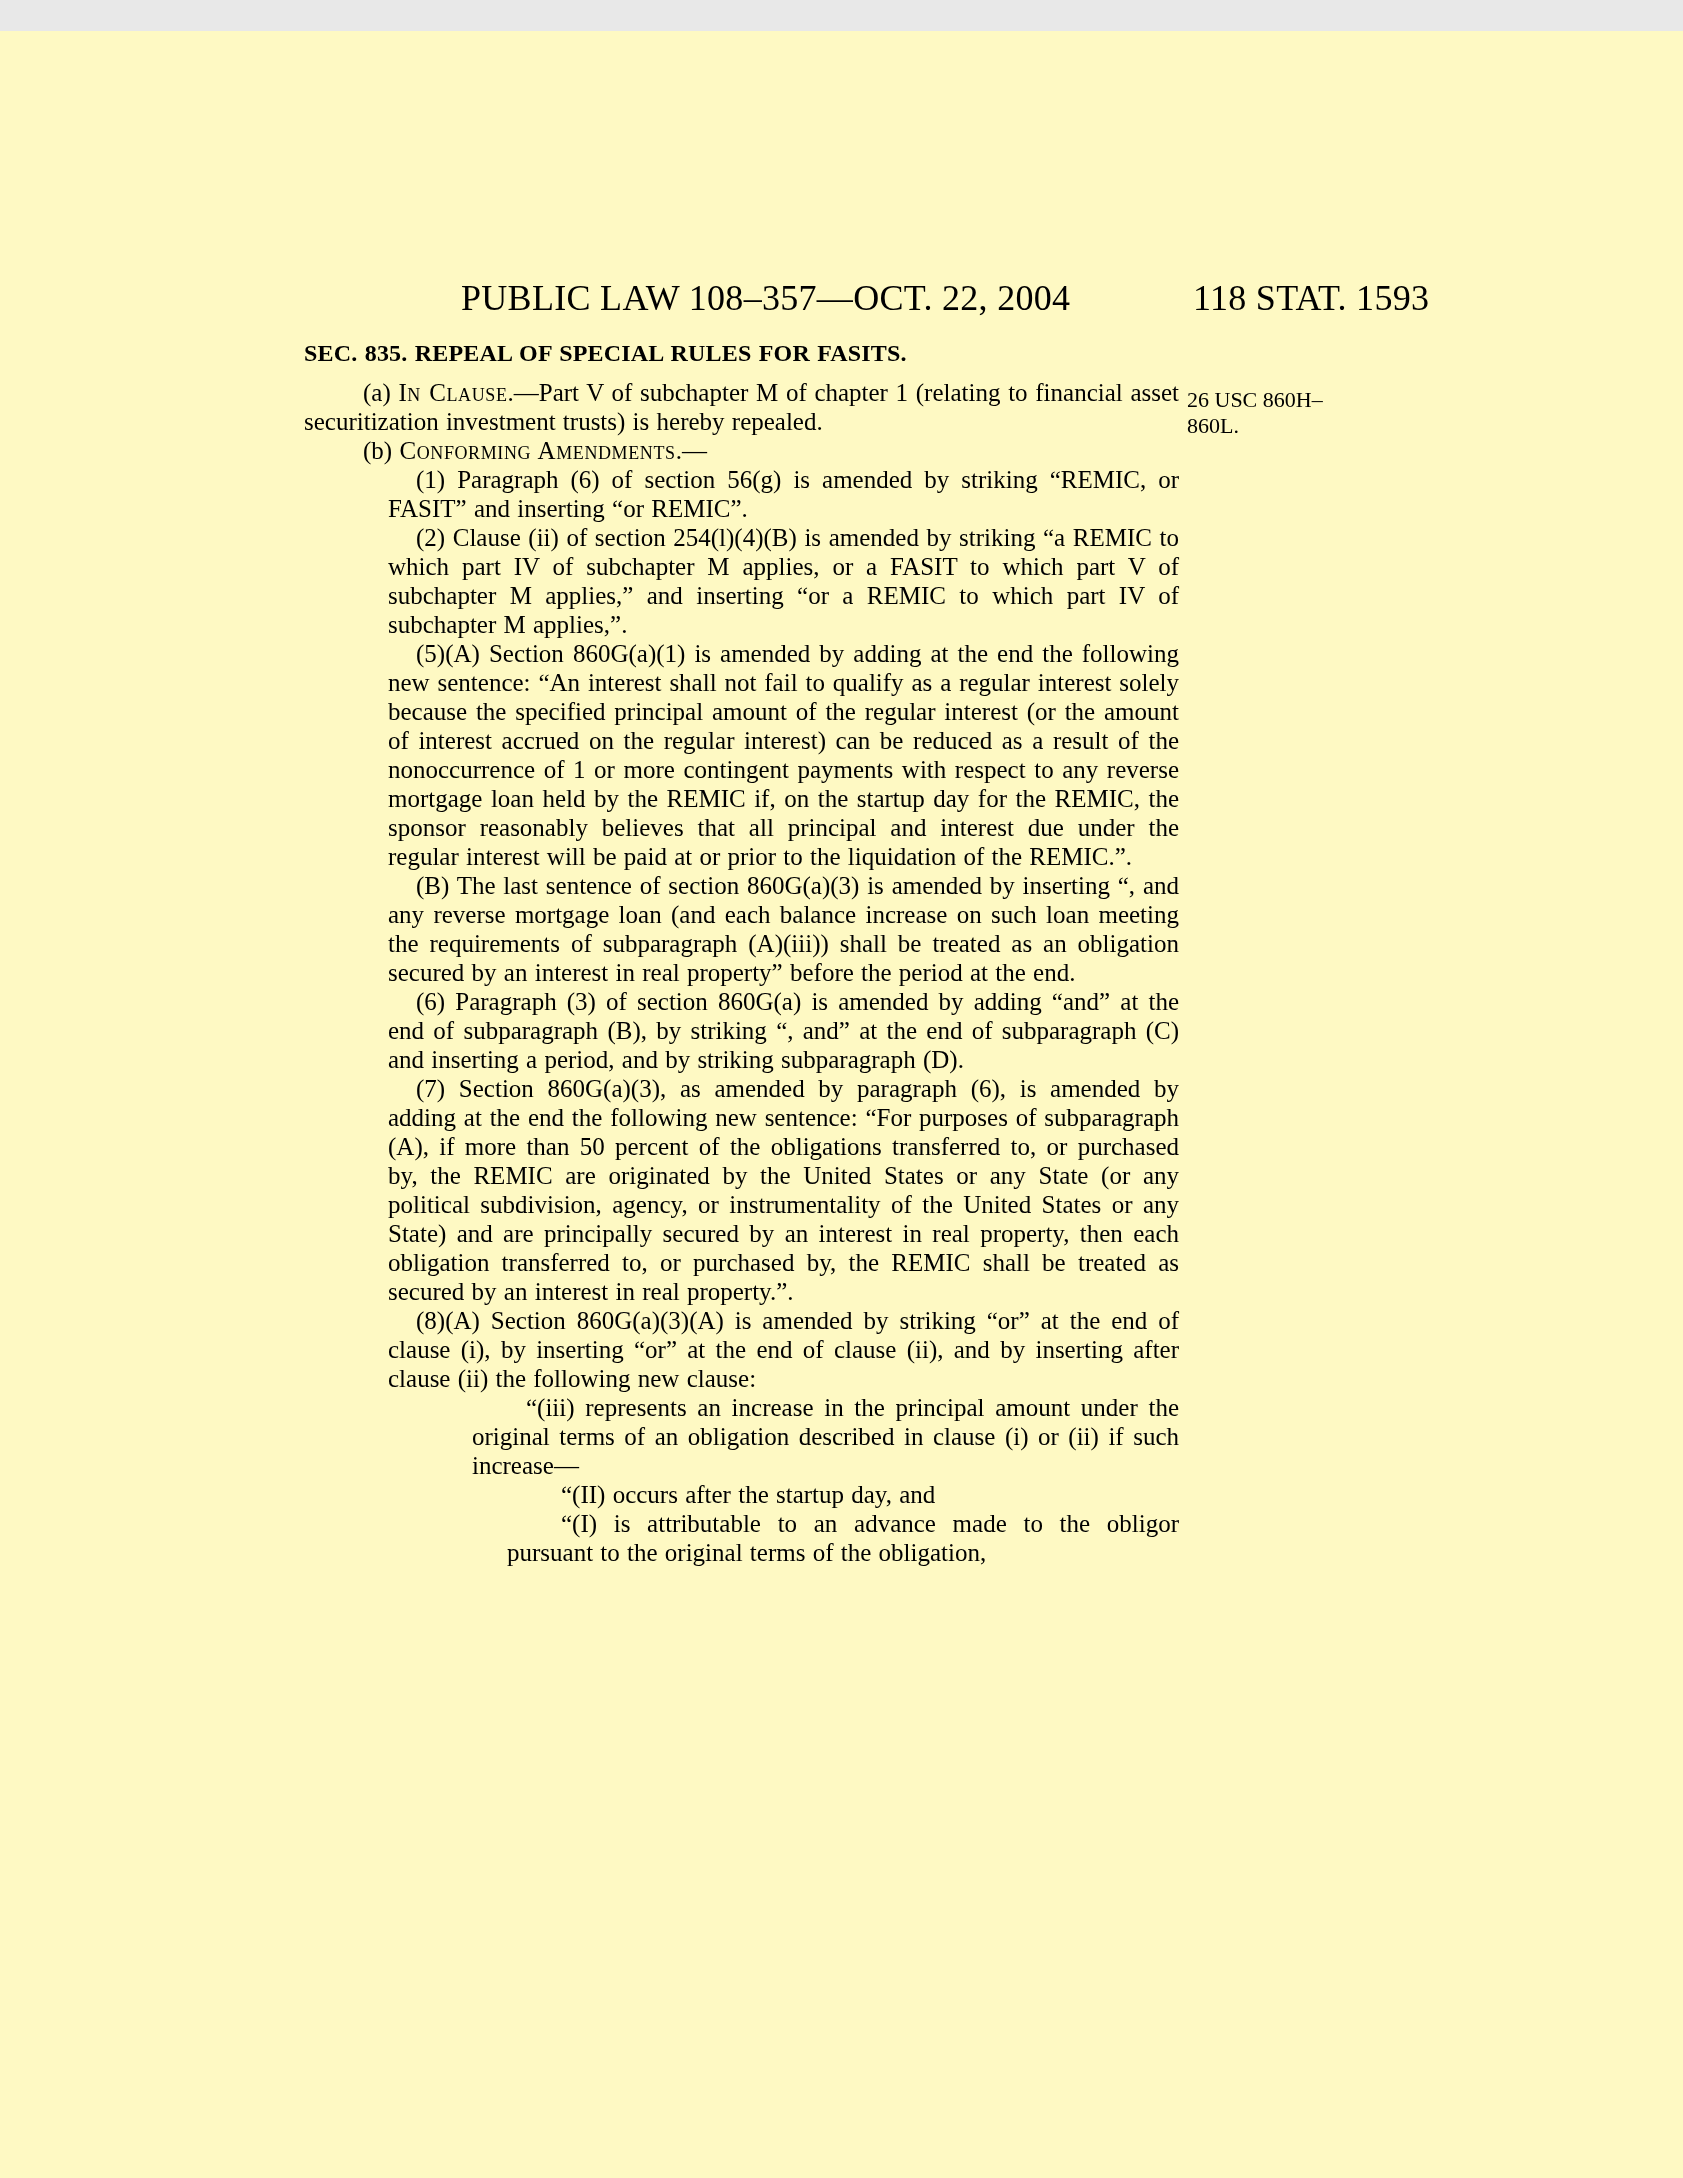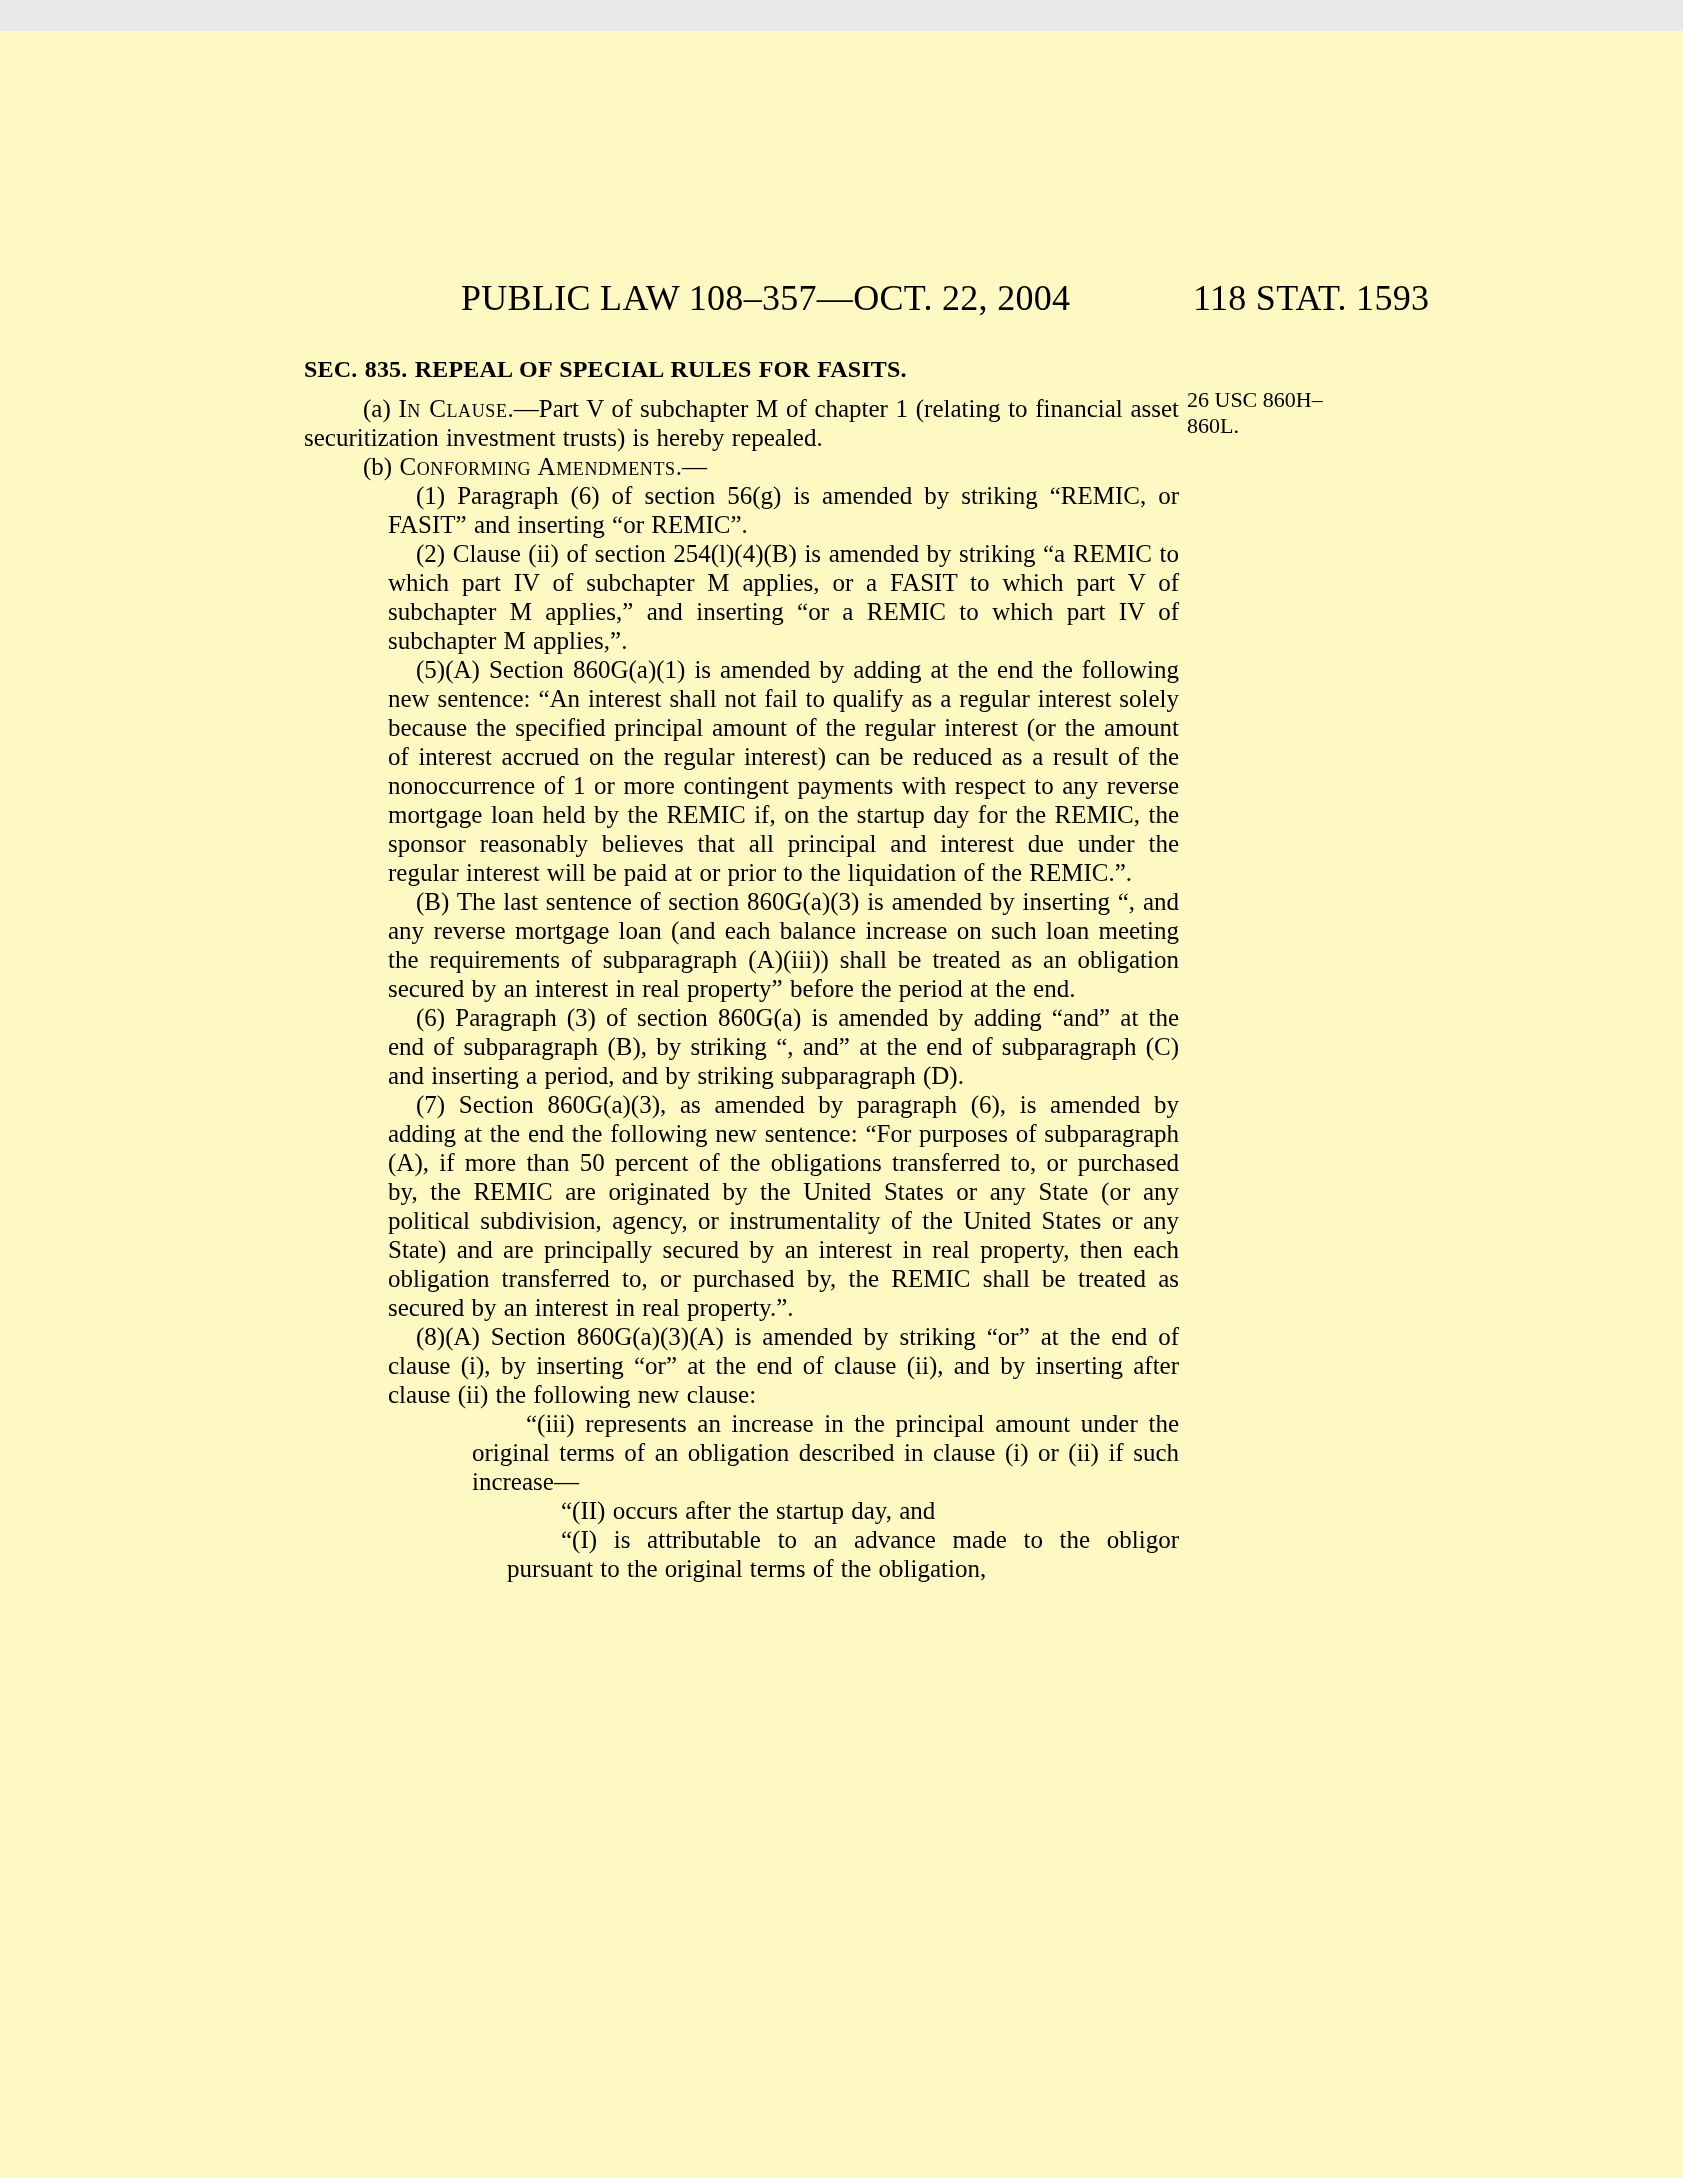--- a/index.html
+++ b/index.html
@@ -22,21 +22,21 @@
     font-size:36px;line-height:38px;white-space:nowrap;
     letter-spacing:0.3px;
   }
   .margin-note{
     position:absolute;left:1187px;top:356px;
     width:208px;
     font-size:22px;line-height:26px;
     text-align:left;
   }
   .body-col{
-    position:absolute;left:304px;top:324px;
+    position:absolute;left:304px;top:308px;
     width:875px;
     font-size:25px;line-height:29px;
     text-align:justify;
     word-spacing:1px;
   }
   .sec-heading{
     font-weight:bold;
     font-size:24px;
     letter-spacing:0.2px;
     text-align:left;

